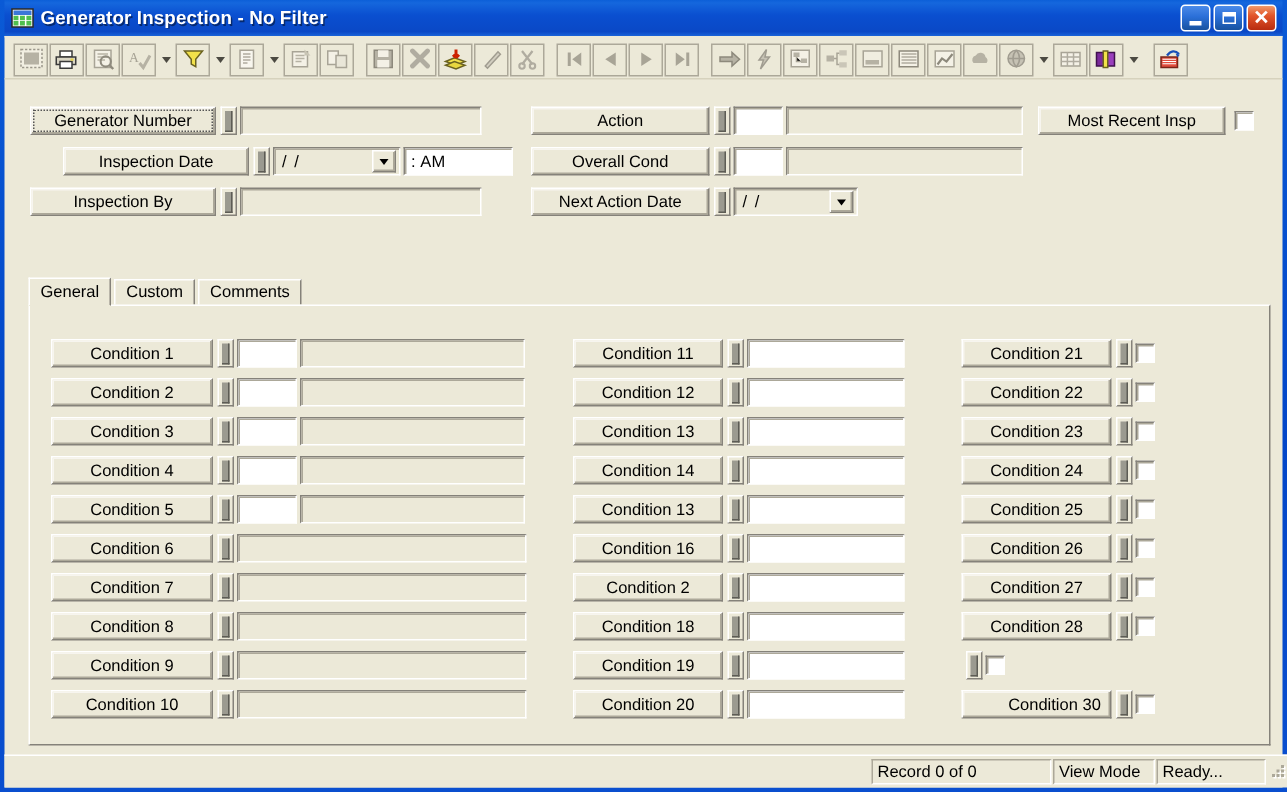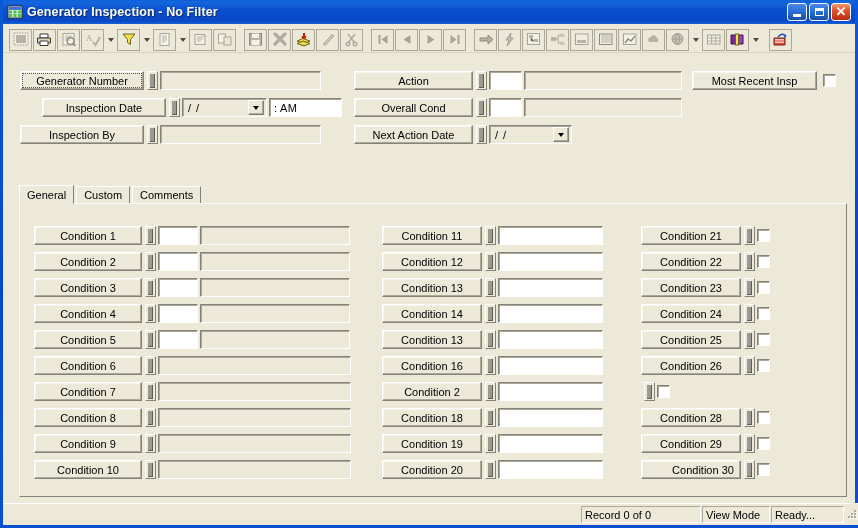--- a/index.html
+++ b/index.html
@@ -736,30 +736,30 @@
             <div class="lbl-btn" style="width:100px;">Condition 25</div>
             <div class="vindic"></div>
             <div class="chk"></div>
           </div>
           <div class="cond-row" style="top:130px;">
             <div class="lbl-btn" style="width:100px;">Condition 26</div>
             <div class="vindic"></div>
             <div class="chk"></div>
           </div>
           <div class="cond-row" style="top:156px;">
+            <div class="lbl-btn" style="width:100px;">Condition 27</div>
             <div class="vindic"></div>
             <div class="chk"></div>
           </div>
           <div class="cond-row" style="top:182px;">
             <div class="lbl-btn" style="width:100px;">Condition 28</div>
             <div class="vindic"></div>
             <div class="chk"></div>
           </div>
           <div class="cond-row" style="top:208px;">
-            <div class="lbl-btn" style="width:100px;">Condition 29</div>
             <div class="vindic"></div>
             <div class="chk"></div>
           </div>
           <div class="cond-row" style="top:234px;">
             <div class="lbl-btn" style="width:100px;padding-left:24px;">Condition 30</div>
             <div class="vindic"></div>
             <div class="chk"></div>
           </div>
         </div>
 

